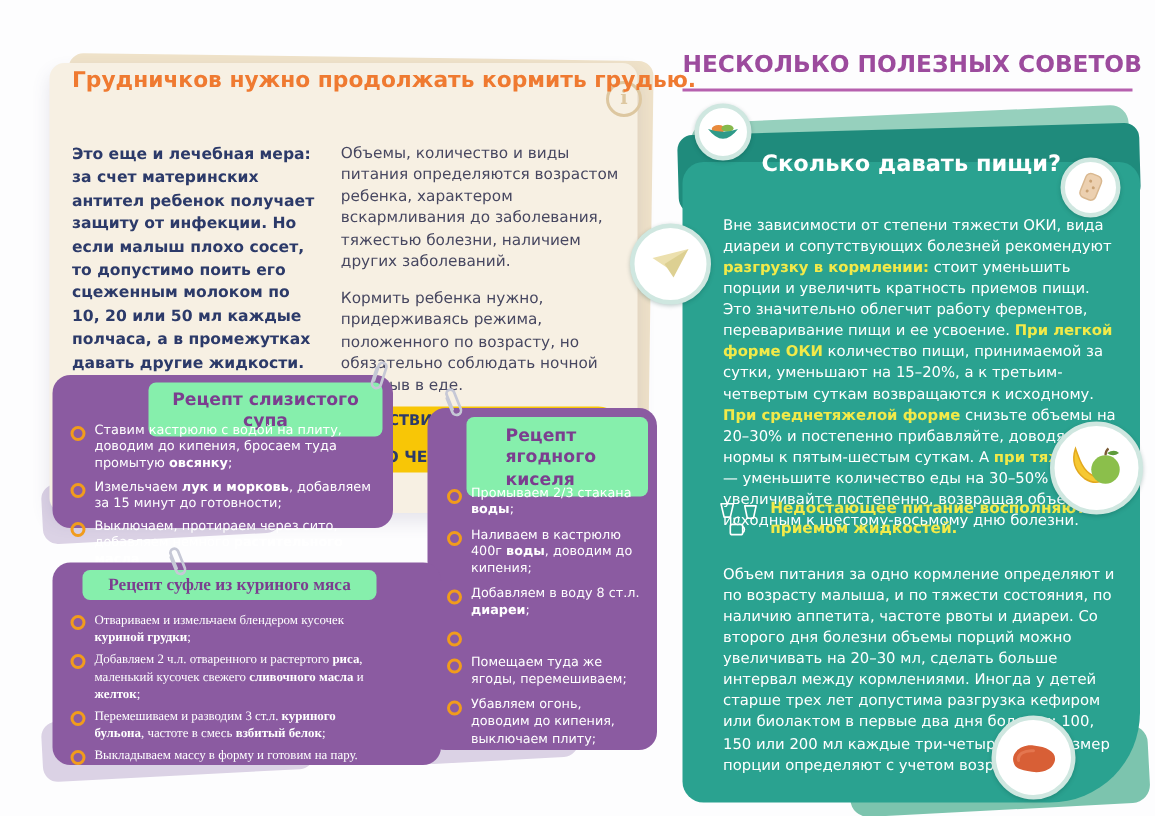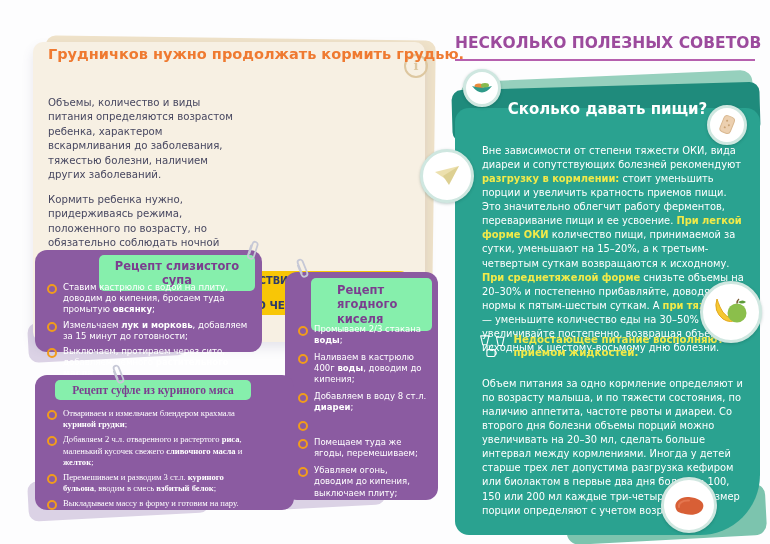--- a/index.html
+++ b/index.html
@@ -63,20 +63,21 @@
 </head>
 <body>
 
 <div class="abs sheet-back"></div>
 <div class="abs sheet"></div>
 <div class="abs info-circle">i</div>
 
 <div class="abs l-heading">Грудничков нужно продолжать кормить грудью.</div>
 
 <div class="abs cols">
+  <div class="col1">Это еще и лечебная мера: за счет материнских антител ребенок получает защиту от инфекции. Но если малыш плохо сосет, то допустимо поить его сцеженным молоком по 10, 20 или 50 мл каждые полчаса, а в промежутках давать другие жидкости.</div>
   <div class="col2">
     <p>Объемы, количество и виды питания определяются возрастом ребенка, характером вскармливания до заболевания, тяжестью болезни, наличием других заболеваний.</p>
     <p>Кормить ребенка нужно, придерживаясь режима, положенного по возрасту, но обязательно соблюдать ночной перерыв в еде.</p>
   </div>
 </div>
 
 <div class="abs banner">
   <span class="hand">☛</span>
   <span class="banner-text">
     <div class="banner-l1">ЗАПОМНИТЕ, ЧТО ПРИ ОТСУТСТВИИ АППЕТИТА У МАЛЫША</div>
@@ -136,29 +137,29 @@
 </div>
 <svg class="clip" style="left:296px;top:257px;transform:rotate(-22deg);" width="13" height="24" viewBox="0 0 13 24">
   <path d="M3.5,7 V17 a3,3 0 0 0 6,0 V5 a2.6,2.6 0 0 0 -5.2,0 V15.5" fill="none" stroke="#c6c8d6" stroke-width="1.8" stroke-linecap="round"></path>
 </svg>
 
 <div class="abs rbox box-souffle" style="left:35px;top:375px;width:259px;height:135px;font-family:Liberation Serif, serif;">
   <div class="rtab center" style="left:20px;top:5px;width:196px;padding:4px 2px;">Рецепт суфле из куриного мяса</div>
   <div class="bullets" style="left:12px;top:33px;width:205px;">
       <div class="bullet">
         <span class="dot"></span>
-        <span class="btxt"><span class="seg">Отвариваем и измельчаем блендером крахмала </span><span class="seg seg-b">куриной грудки</span><span class="seg">;</span></span>
+        <span class="btxt"><span class="seg">Отвариваем и измельчаем блендером кусочек </span><span class="seg seg-b">куриной грудки</span><span class="seg">;</span></span>
       </div>
       <div class="bullet">
         <span class="dot"></span>
         <span class="btxt"><span class="seg">Добавляем 2 ч.л. отваренного и растертого </span><span class="seg seg-b">риса</span><span class="seg">, маленький кусочек свежего </span><span class="seg seg-b">сливочного масла</span><span class="seg"> и </span><span class="seg seg-b">желток</span><span class="seg">;</span></span>
       </div>
       <div class="bullet">
         <span class="dot"></span>
-        <span class="btxt"><span class="seg">Перемешиваем и разводим 3 ст.л. </span><span class="seg seg-b">куриного бульона</span><span class="seg">, вводим в смесь </span><span class="seg seg-b">взбитый белок</span><span class="seg">;</span></span>
+        <span class="btxt"><span class="seg">Перемешиваем и разводим 3 ст.л. </span><span class="seg seg-b">куриного бульона</span><span class="seg">, частоте в смесь </span><span class="seg seg-b">взбитый белок</span><span class="seg">;</span></span>
       </div>
       <div class="bullet">
         <span class="dot"></span>
         <span class="btxt"><span class="seg">Выкладываем массу в форму и готовим на пару.</span></span>
       </div>
     </div>
 </div>
 <svg class="clip" style="left:112px;top:363px;transform:rotate(-22deg);" width="13" height="24" viewBox="0 0 13 24">
   <path d="M3.5,7 V17 a3,3 0 0 0 6,0 V5 a2.6,2.6 0 0 0 -5.2,0 V15.5" fill="none" stroke="#c6c8d6" stroke-width="1.8" stroke-linecap="round"></path>
 </svg>

